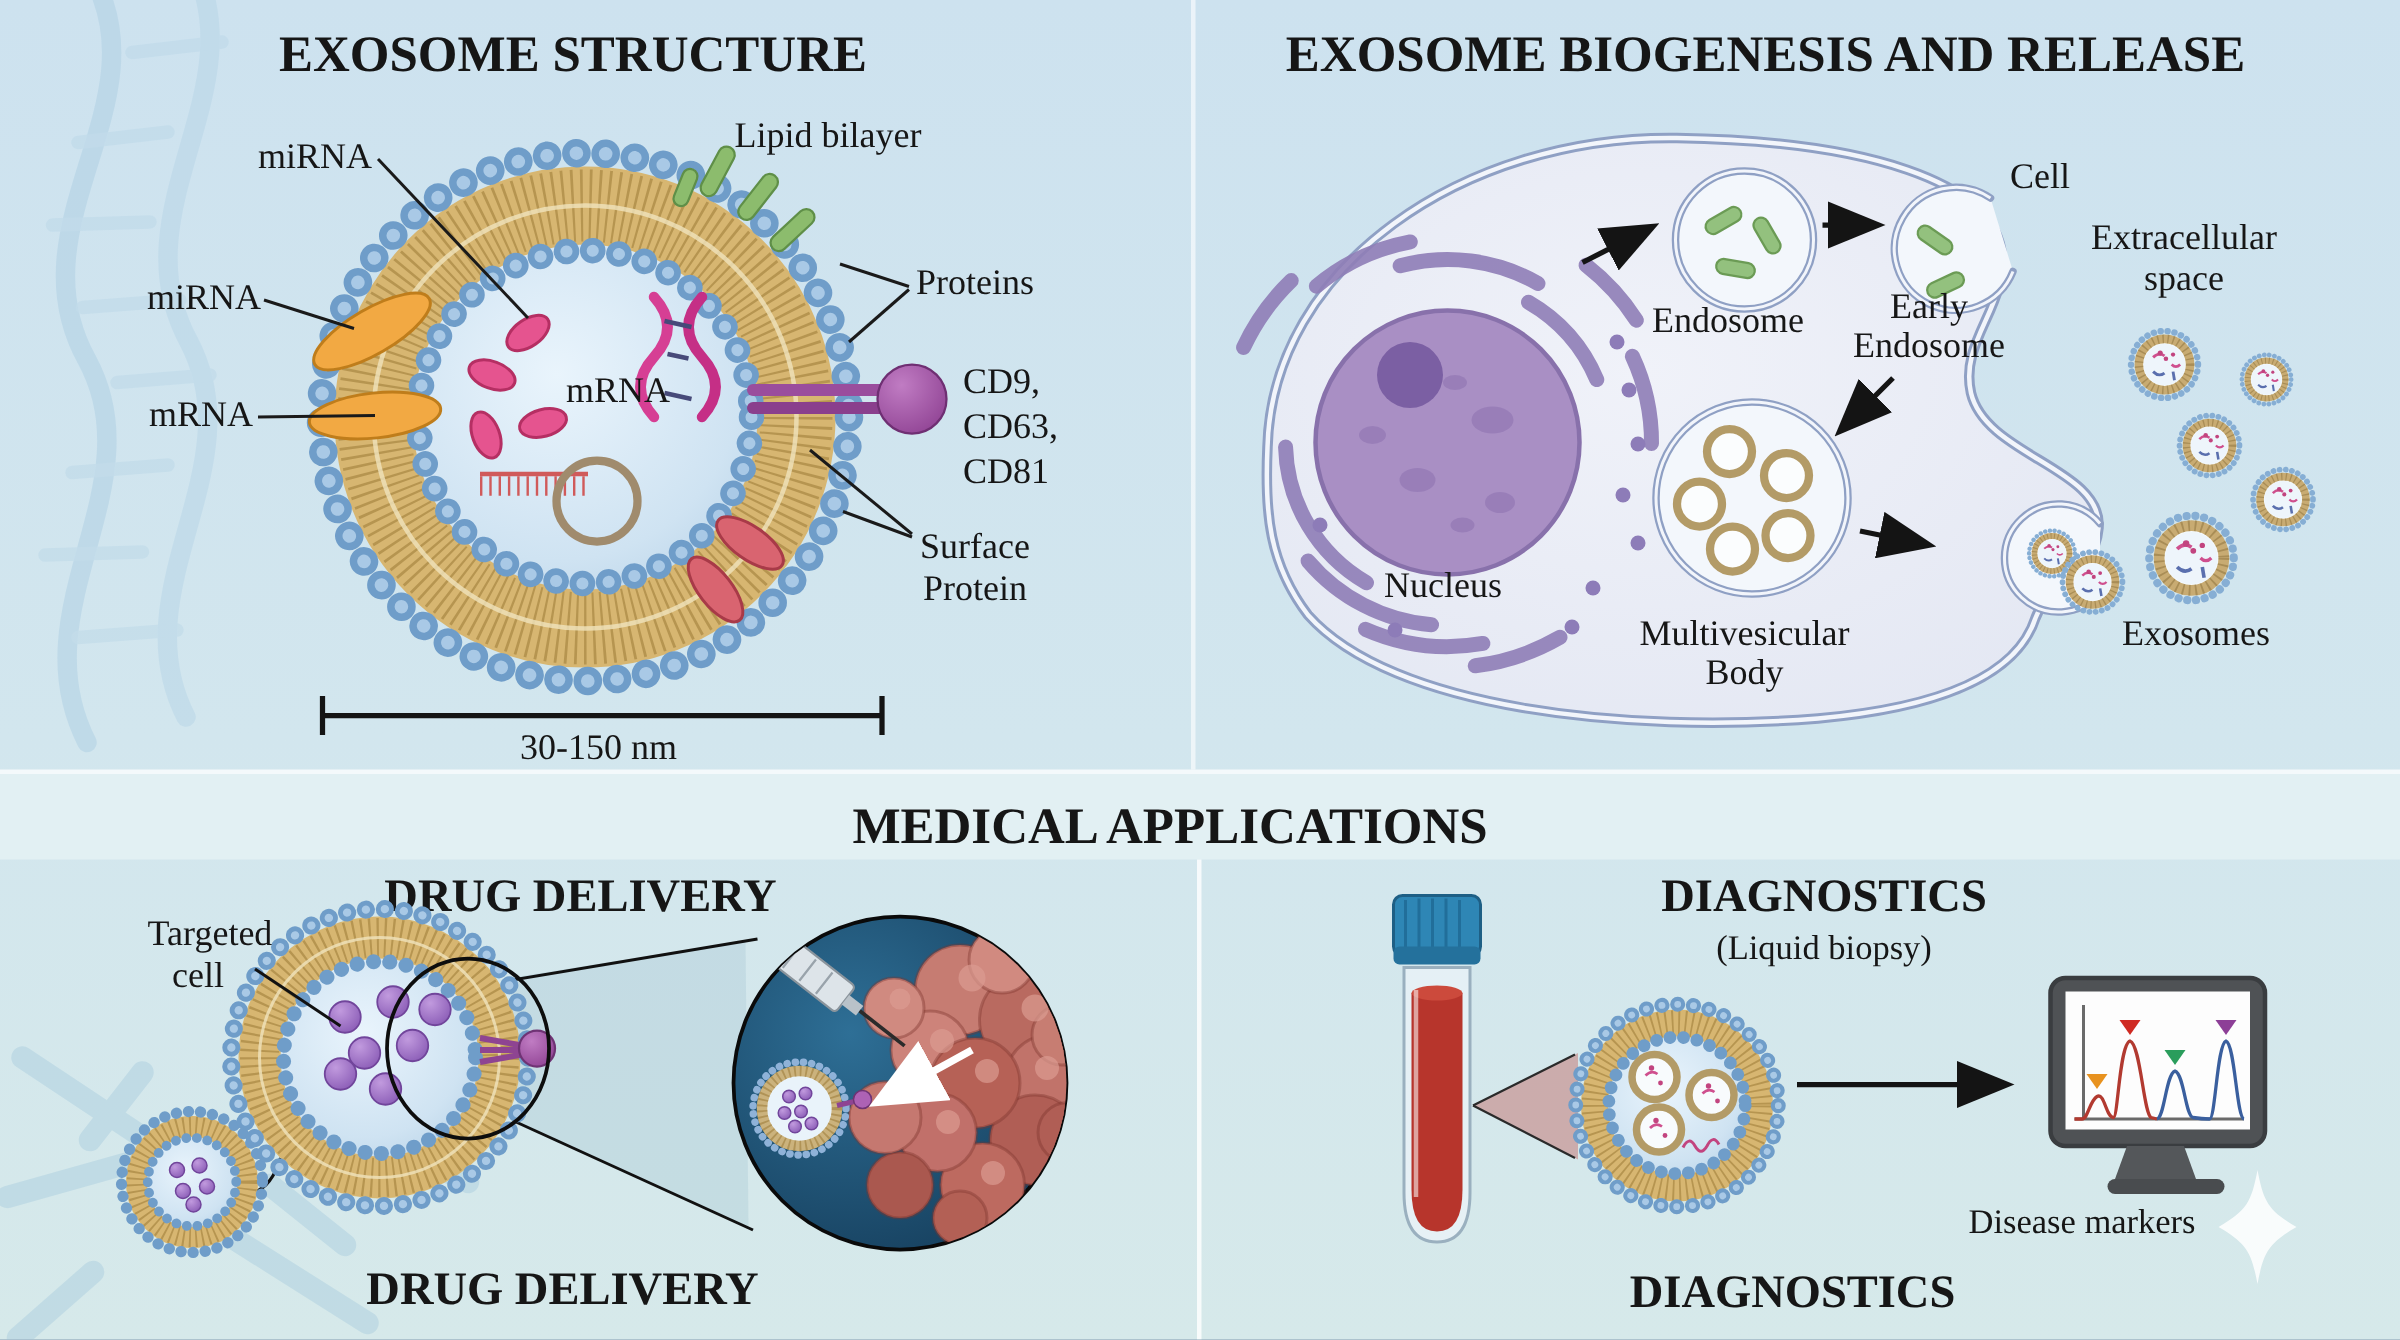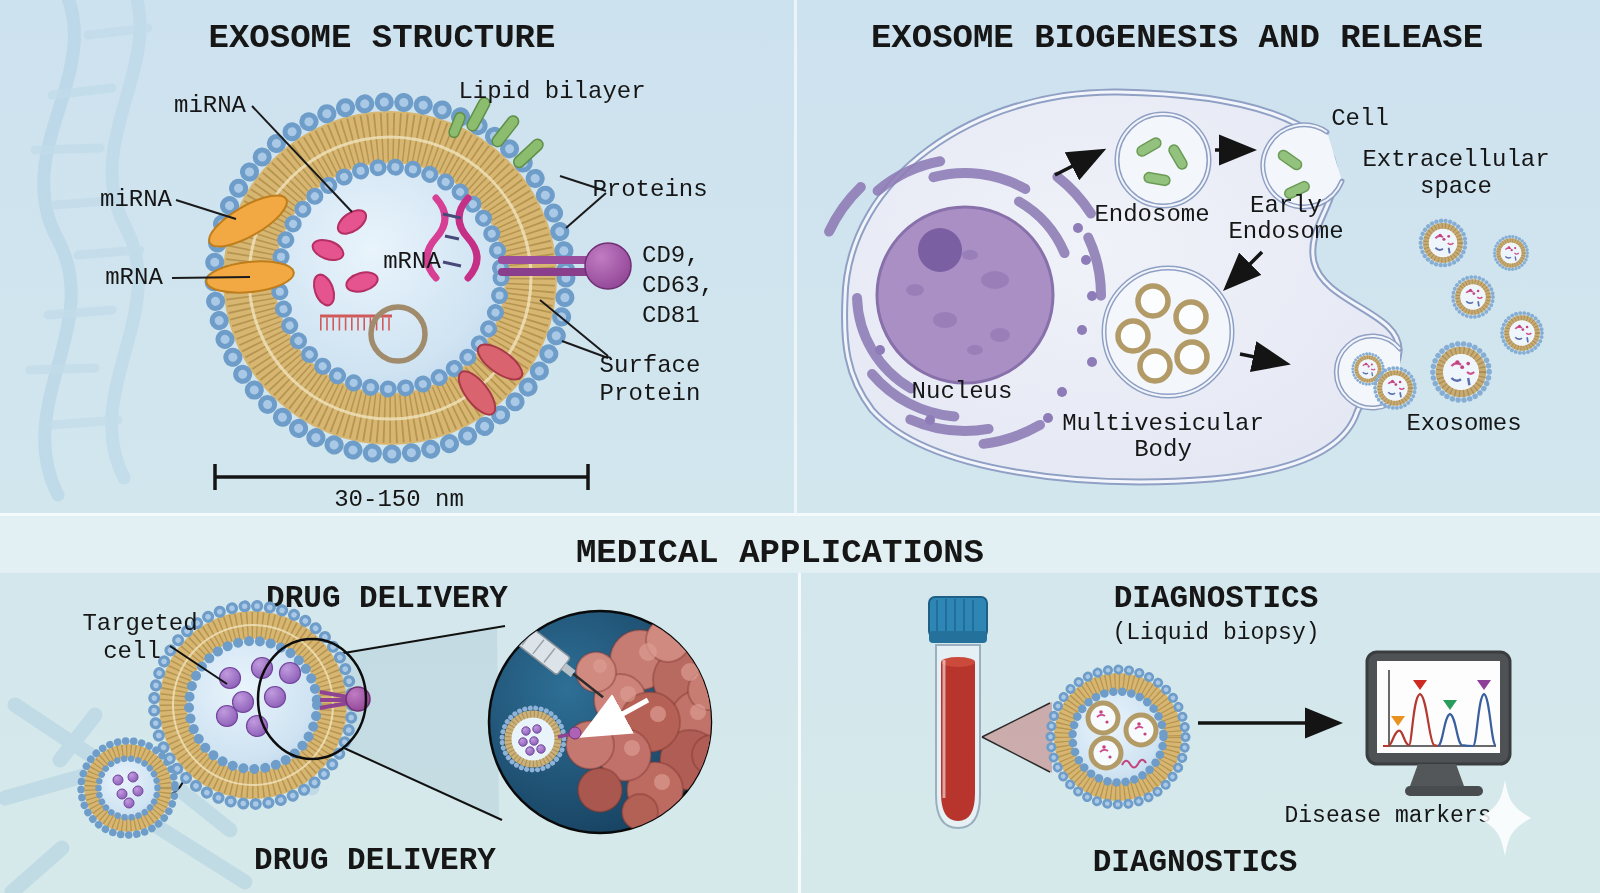--- a/index.html
+++ b/index.html
@@ -1,17 +1,17 @@
 <!DOCTYPE html>
 <html><head>
 <meta charset="utf-8">
 <style>
   html,body{margin:0;padding:0;background:#9fb6c4;}
   .stage{position:relative;width:1600px;height:893px;overflow:hidden;
-         font-family:Liberation Mono, monospace;}
+         font-family:Liberation Serif, serif;}
   svg{position:absolute;left:0;top:0;display:block;}
   text{fill:#161616;}
   .title{font-size:34px;font-weight:700;}
   .section-title{font-size:31px;font-weight:700;}
   .label{font-size:24px;}
   .sub{font-size:23px;}
 </style>
 </head>
 <body>
 

